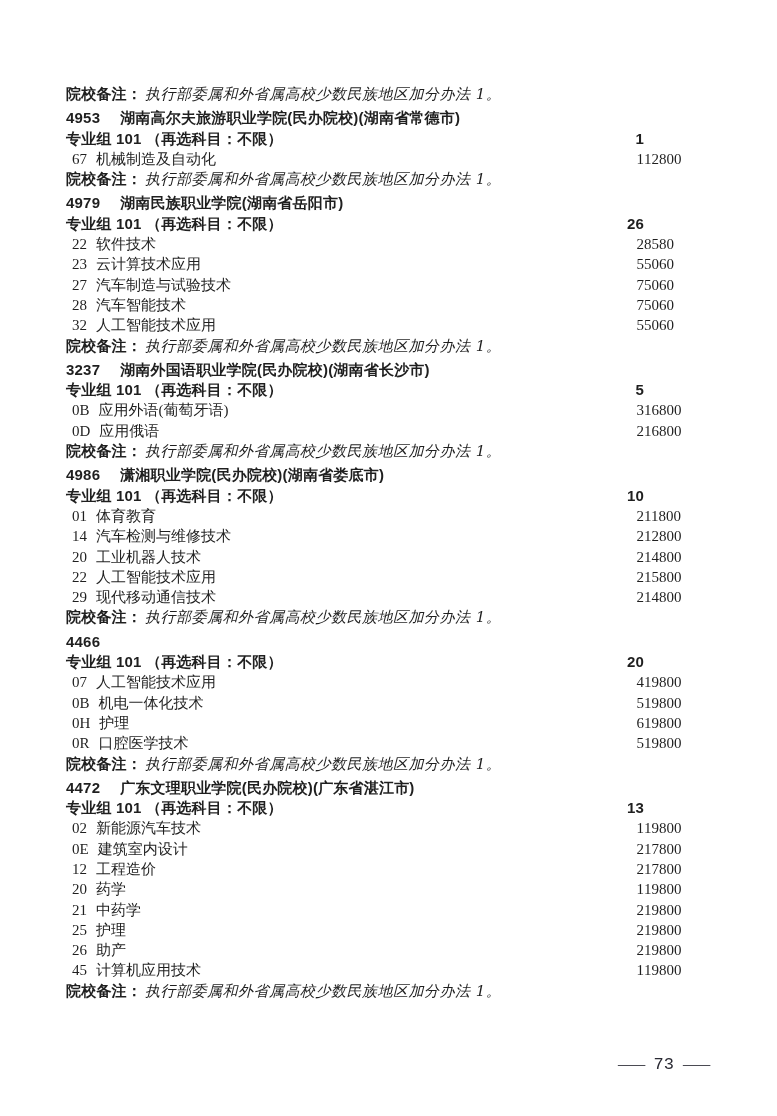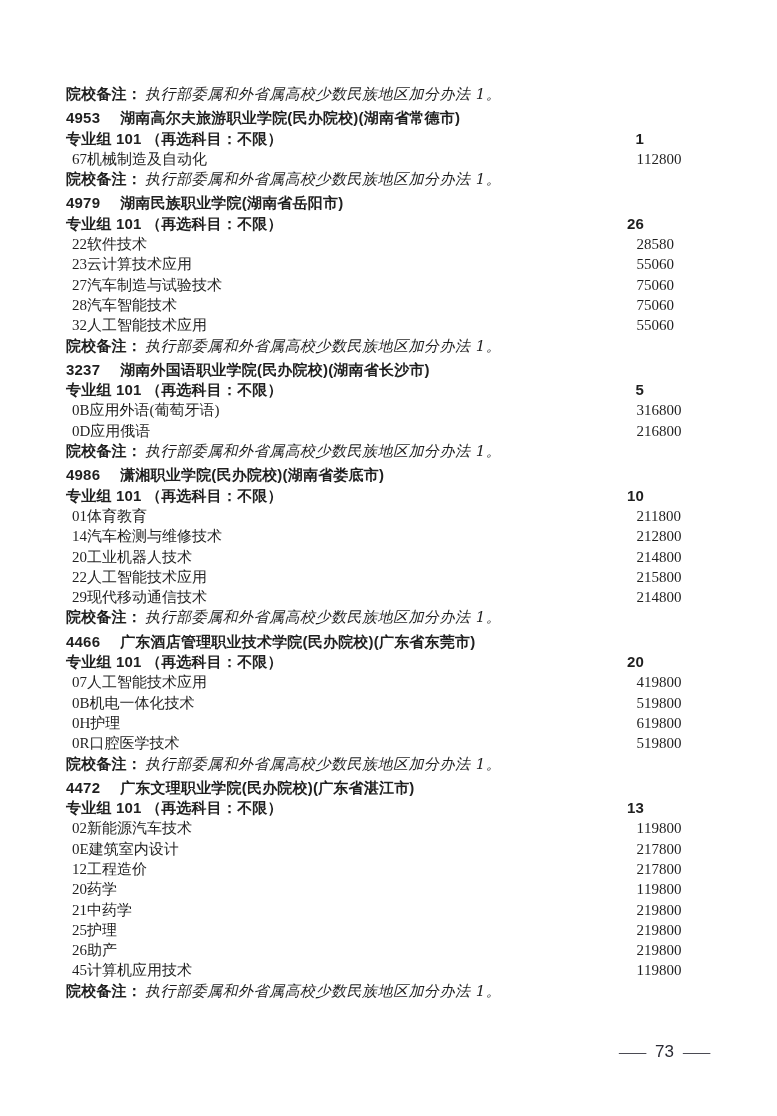--- a/index.html
+++ b/index.html
@@ -33,43 +33,43 @@
   .col-plan { width: 50px; text-align: right; flex: none; }
   .col-fee  { width: 68px; text-align: left; flex: none; }
   .school { margin-top: 4px; }
   .sans-bold {
     font-family: "Liberation Sans", sans-serif;
     font-weight: 700;
     letter-spacing: 0.2px;
   }
   .hdr .code { margin-right: 20px; }
   .mrow .grow { padding-left: 6px; }
-  .mcode { }
+  .mcode { margin-right: 9px; }
   .kai {
     font-family: "DejaVu Serif", serif;
     font-style: italic;
     letter-spacing: 0.5px;
   }
   .rmk-label { margin-right: 3px; }
   .footer {
     position: absolute;
     right: 72px;
     bottom: 42px;
     font-size: 17px;
     color: #2a2a33;
     display: flex;
     align-items: center;
   }
   .footer .dash {
     display: inline-block;
     transform: scaleX(1.6);
   }
   .footer .pnum {
-    margin: 12px 14px;
-    font-family: Liberation Sans, sans-serif;
+    margin: 0 14px;
+    font-family: Liberation Mono, monospace;
   }
 </style>
 </head>
 <body>
 
 <div class="sheet">
   <div class="content">
 
     <div class="line">
       <span class="sans-bold rmk-label">院校备注：</span>
@@ -198,21 +198,20 @@
             <span class="col-fee">14800</span>
           </div>
           <div class="line">
             <span class="sans-bold rmk-label">院校备注：</span>
             <span class="kai">执行部委属和外省属高校少数民族地区加分办法 1。</span>
           </div>
         </section>
         <section class="school">
           <div class="line sans-bold hdr">
             <span class="code">4466</span>
-            <span>广东酒店管理职业技术学院(民办院校)(广东省东莞市)</span>
           </div>
           <div class="line">
             <span class="grow sans-bold">专业组 101 （再选科目：不限）</span>
             <span class="col-plan sans-bold">20</span>
             <span class="col-fee"></span>
           </div>
           <div class="line mrow">
             <span class="grow"><span class="mcode">07</span><span>人工智能技术应用</span></span>
             <span class="col-plan">4</span>
             <span class="col-fee">19800</span>

